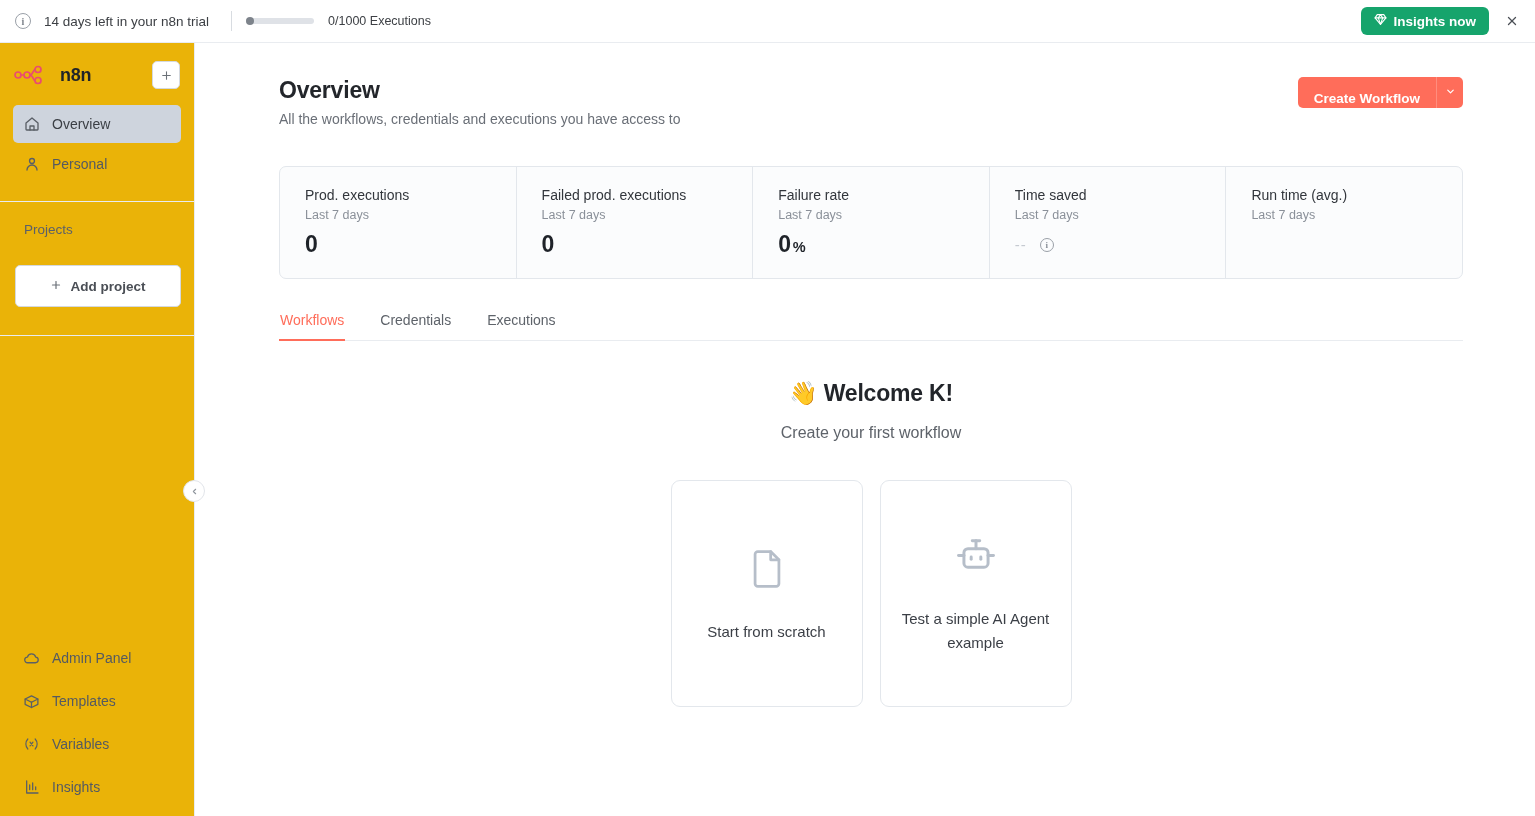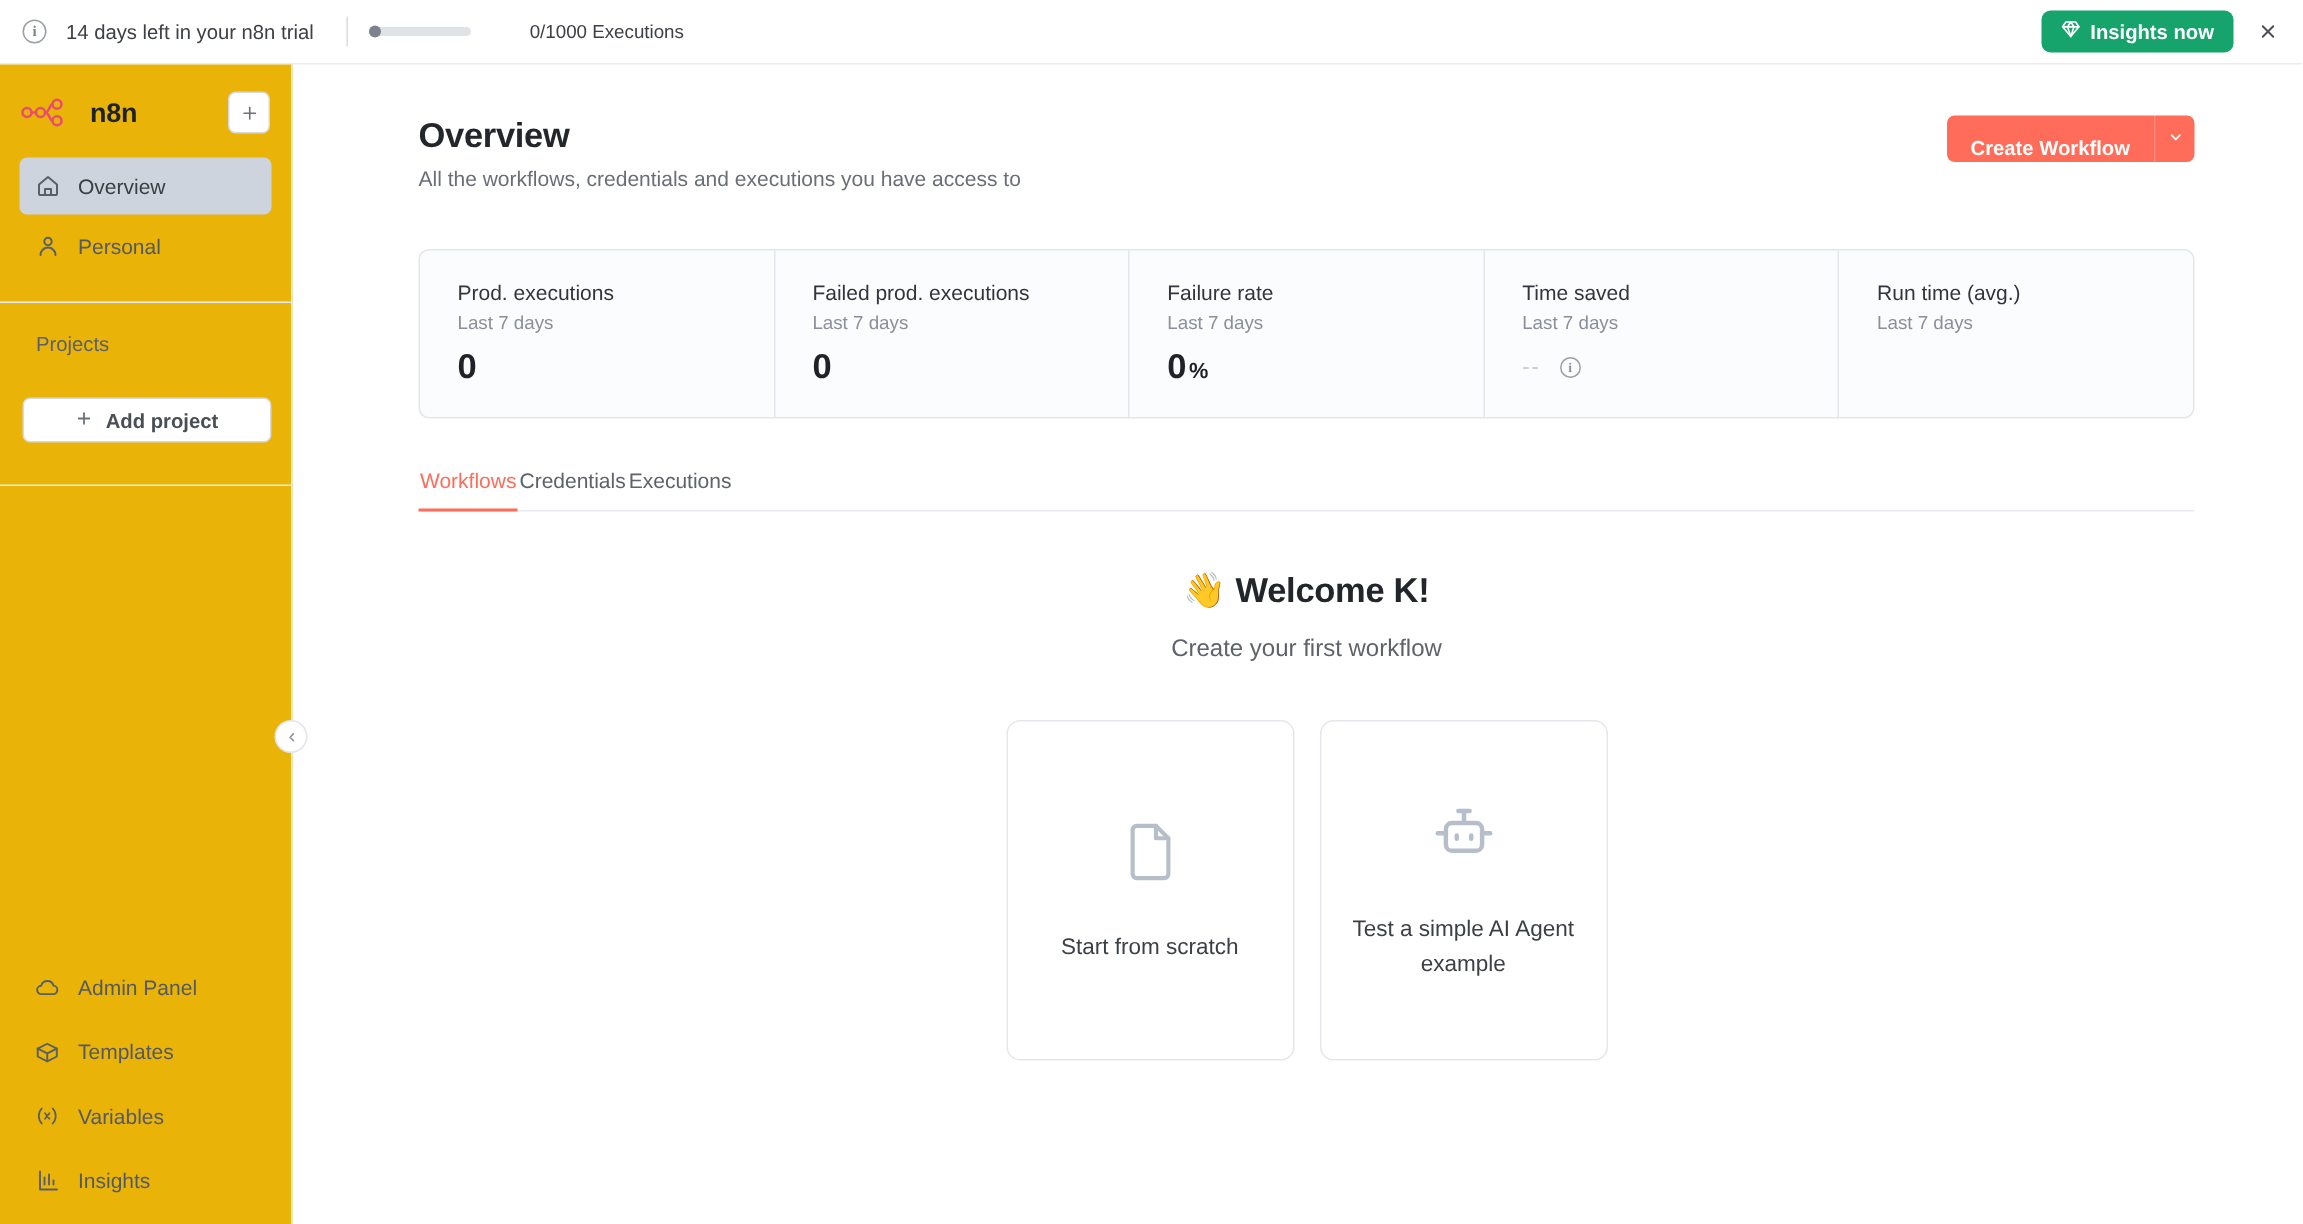--- a/index.html
+++ b/index.html
@@ -40,21 +40,21 @@
   }
   .progress-wrap { display: flex; align-items: center; gap: 14px; }
   .progress-track {
     width: 68px; height: 6px; border-radius: 3px; background: #dfe2e7;
     position: relative;
   }
   .progress-dot {
     position: absolute; left: 0; top: -1px;
     width: 8px; height: 8px; border-radius: 50%; background: #7d838b;
   }
-  .exec-count { font-size: 12.5px; color: #3d4045; white-space: nowrap; margin-left: 25px; }
+  .exec-count { font-size: 12.5px; color: #3d4045; white-space: nowrap; }
 
   .banner-right {
     margin-left: auto; display: flex; align-items: center; gap: 12px;
   }
   #upgrade-btn {
     background: #16a46c; color: #fff; border: none; border-radius: 6px;
     height: 28px; padding: 0 13px; font-size: 13.5px; font-weight: 700;
     display: inline-flex; align-items: center; gap: 7px; cursor: pointer;
     font-family: "Liberation Sans", sans-serif;
   }
@@ -92,21 +92,21 @@
   }
   .nav-item.active { background: #ced4dd; color: #3b3f45; }
   .nav-icon { width: 17px; height: 17px; flex: 0 0 17px; display:flex; align-items:center; justify-content:center; color: #5a5f66; }
 
   .sb-divider { height: 1px; background: #e9ecf0; margin: 18px 0 0 0; }
 
   .projects-label {
     font-size: 13.5px; color: #5b6069; padding: 20px 0 0 24px;
   }
   #add-project-btn {
-    margin: 28px 13px 0 15px; height: 30px; border: 1px solid #d5d9de;
+    margin: 28px 13px 0 15px; height: 42px; border: 1px solid #d5d9de;
     border-radius: 5px; background: #fff; display: flex; align-items: center;
     justify-content: center; gap: 8px; cursor: pointer;
     font-size: 13.5px; color: #4a4e55; font-weight: 700;
     font-family: "Liberation Sans", sans-serif;
   }
   #add-project-btn .plus { font-size: 14px; font-weight: 400; color: #6b7178; }
   .sb-divider-2 { height: 1px; background: #e9ecf0; margin: 28px 0 0 0; }
 
   .nav-bottom { margin-top: auto; padding: 0 13px 10px 13px; display: flex; flex-direction: column; gap: 5px; text-align: center; }
   .chev-right { margin-left: auto; color: #878d95; font-size: 11px; }
@@ -150,21 +150,21 @@
   .stat-value .unit { font-size: 14.5px; font-weight: 700; margin-left: 2px; }
   .stat-empty { display: flex; align-items: center; gap: 13px; margin-top: 14px; }
   .stat-dashes { color: #c5cad1; font-size: 15px; letter-spacing: 1px; }
   .info-mini {
     width: 14px; height: 14px; border-radius: 50%; border: 1.2px solid #9aa0a8;
     display: inline-flex; align-items: center; justify-content: center;
     font-size: 9px; color: #8a9099; font-family: "Liberation Serif", serif; font-weight: 700;
   }
 
   
-  #tabs { margin-top: 33px; display: flex; border-bottom: 1px solid #e9ecf0; }
+  #tabs { margin-top: 33px; display: flex; gap: 34px; border-bottom: 1px solid #e9ecf0; }
   .tab {
     font-size: 14px; color: #5e636a; padding: 0 1px 11px 1px; cursor: pointer;
     border-bottom: 2px solid transparent; margin-bottom: -1px;
   }
   .tab.active { color: #ff6d5a; border-bottom-color: #ff6d5a; }
 
   
   #empty-state { margin-top: 39px; display: flex; flex-direction: column; align-items: center; }
   #welcome-heading { font-size: 23px; font-weight: 700; color: #22252a; letter-spacing: -0.2px; }
   #welcome-sub { font-size: 16px; color: #5e636a; margin-top: 17px; }

